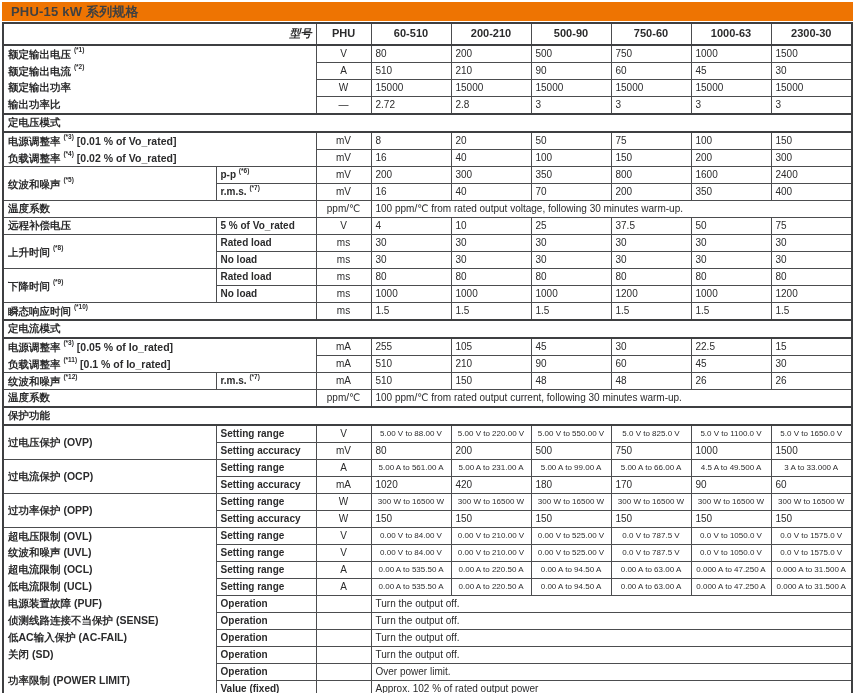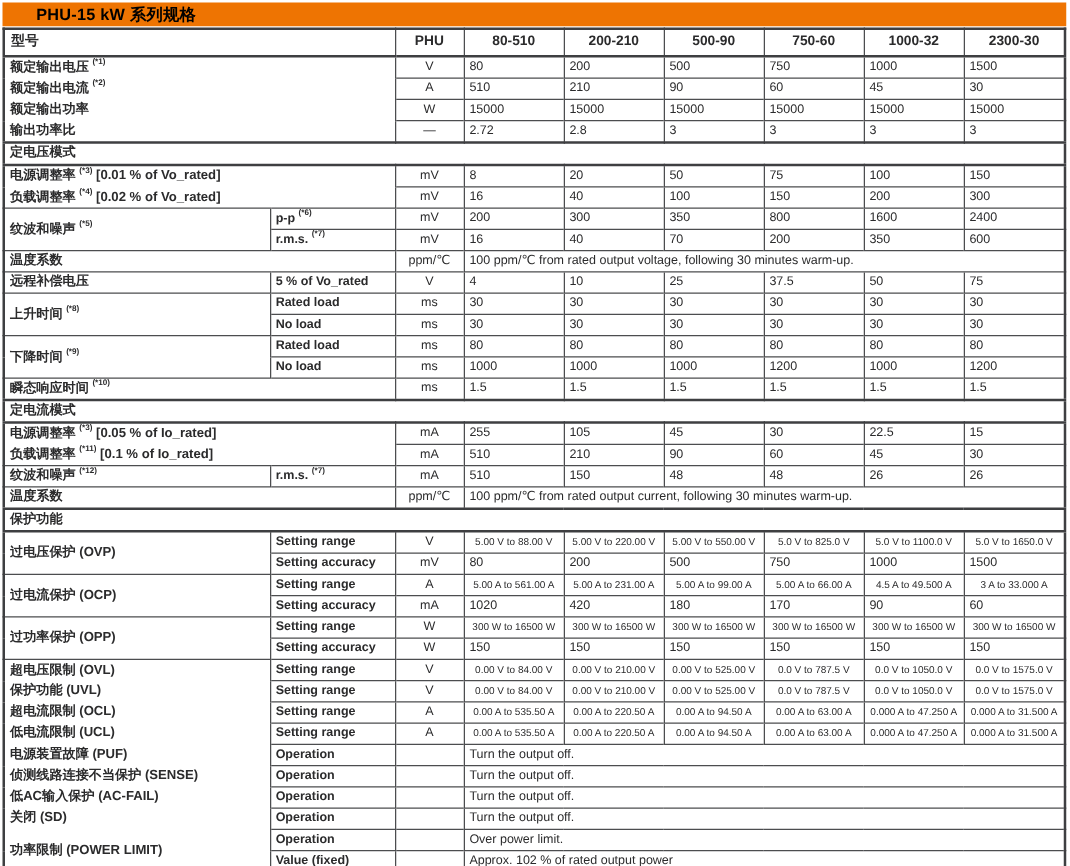--- a/index.html
+++ b/index.html
@@ -4,39 +4,39 @@
 <style>
   html,body{margin:0;padding:0;}
   body{
     width:856px;height:693px;background:#ffffff;
     font-family:"Liberation Sans","DejaVu Sans",sans-serif;
     color:var(--text,#2b2b2c);
     position:relative;overflow:hidden;
   }
   .wrap{position:absolute;left:2px;top:2px;width:851px;}
   .titlebar{
-    height:19px;background:var(--accent,#EE7402);color:#000000;
+    height:19px;background:var(--accent,#EE7402);color:#404040;
     font-weight:bold;font-size:13px;line-height:19px;
-    padding-left:27px;letter-spacing:.2px;
+    padding-left:9px;letter-spacing:.2px;
   }
   table.spec{
     border-collapse:collapse;table-layout:fixed;width:851px;
     margin-top:1px;border:2px solid var(--bd-strong,#3e3f41);
   }
   th,td{
     border-top:1px solid var(--bd,#4c4d4f);
     border-left:1px solid var(--bd,#4c4d4f);
     height:16px;padding:0 4px;vertical-align:middle;
     font-size:10px;line-height:1.05;white-space:nowrap;overflow:hidden;
   }
   thead th{
     height:20px;font-size:11px;font-weight:bold;text-align:center;
     border-bottom:2px solid var(--bd-strong,#3e3f41);border-top:none;
   }
-  th.model-h{text-align:left;padding-left:5px;border-left:none;}
+  th.model-h{text-align:right;padding-left:5px;border-left:none;font-style:italic;}
   td.lbl{border-left:none;font-weight:bold;font-size:10.5px;}
   td.lbl.nosep{border-top:none;}
   td.sub{font-weight:bold;font-size:10px;}
   td.unit{text-align:center;padding:0 2px;}
   td.val{font-size:10px;}
   td.val.small{font-size:8px;padding:0 1px;text-align:center;}
   td.mergedv{font-size:10px;}
   td.section{
     border-left:none;font-weight:bold;font-size:10.5px;
     border-top:2px solid var(--bd-strong,#3e3f41);
@@ -61,25 +61,25 @@
         <col style="width:80px">
         <col style="width:80px">
       <col style="width:80px">
         <col style="width:80px">
         <col style="width:81px">
     </colgroup>
     <thead>
       <tr>
         <th class="model-h" colspan="2">型号</th>
         <th>PHU</th>
-        <th>80-510</th>
+        <th>60-510</th>
         <th>200-210</th>
         <th>500-90</th>
         <th>750-60</th>
-        <th>1000-32</th>
+        <th>1000-63</th>
         <th>2300-30</th>
       </tr>
     </thead>
     <tbody>
         <tr>
           <td class="lbl" colspan="2">额定输出电压&nbsp;<sup>(*1)</sup></td>
           <td class="unit">V</td>
           <td class="val">80</td>
           <td class="val">200</td>
           <td class="val">500</td>
@@ -152,21 +152,21 @@
           <td class="val">2400</td>
         </tr>
         <tr>
           <td class="sub">r.m.s.&nbsp;<sup>(*7)</sup></td>
           <td class="unit">mV</td>
           <td class="val">16</td>
           <td class="val">40</td>
           <td class="val">70</td>
           <td class="val">200</td>
           <td class="val">350</td>
-          <td class="val">600</td>
+          <td class="val">400</td>
         </tr>
         <tr>
           <td class="lbl" colspan="2">温度系数</td>
           <td class="unit">ppm/℃</td>
           <td class="mergedv" colspan="6">100 ppm/℃ from rated output voltage, following 30 minutes warm-up.</td>
         </tr>
         <tr>
           <td class="lbl">远程补偿电压</td>
           <td class="sub">5 % of Vo_rated</td>
           <td class="unit">V</td>
@@ -339,21 +339,21 @@
           <td class="sub">Setting range</td>
           <td class="unit">V</td>
           <td class="val small">0.00 V to 84.00 V</td>
           <td class="val small">0.00 V to 210.00 V</td>
           <td class="val small">0.00 V to 525.00 V</td>
           <td class="val small">0.0 V to 787.5 V</td>
           <td class="val small">0.0 V to 1050.0 V</td>
           <td class="val small">0.0 V to 1575.0 V</td>
         </tr>
         <tr>
-          <td class="lbl nosep">保护功能 (UVL)</td>
+          <td class="lbl nosep">纹波和噪声 (UVL)</td>
           <td class="sub">Setting range</td>
           <td class="unit">V</td>
           <td class="val small">0.00 V to 84.00 V</td>
           <td class="val small">0.00 V to 210.00 V</td>
           <td class="val small">0.00 V to 525.00 V</td>
           <td class="val small">0.0 V to 787.5 V</td>
           <td class="val small">0.0 V to 1050.0 V</td>
           <td class="val small">0.0 V to 1575.0 V</td>
         </tr>
         <tr>

